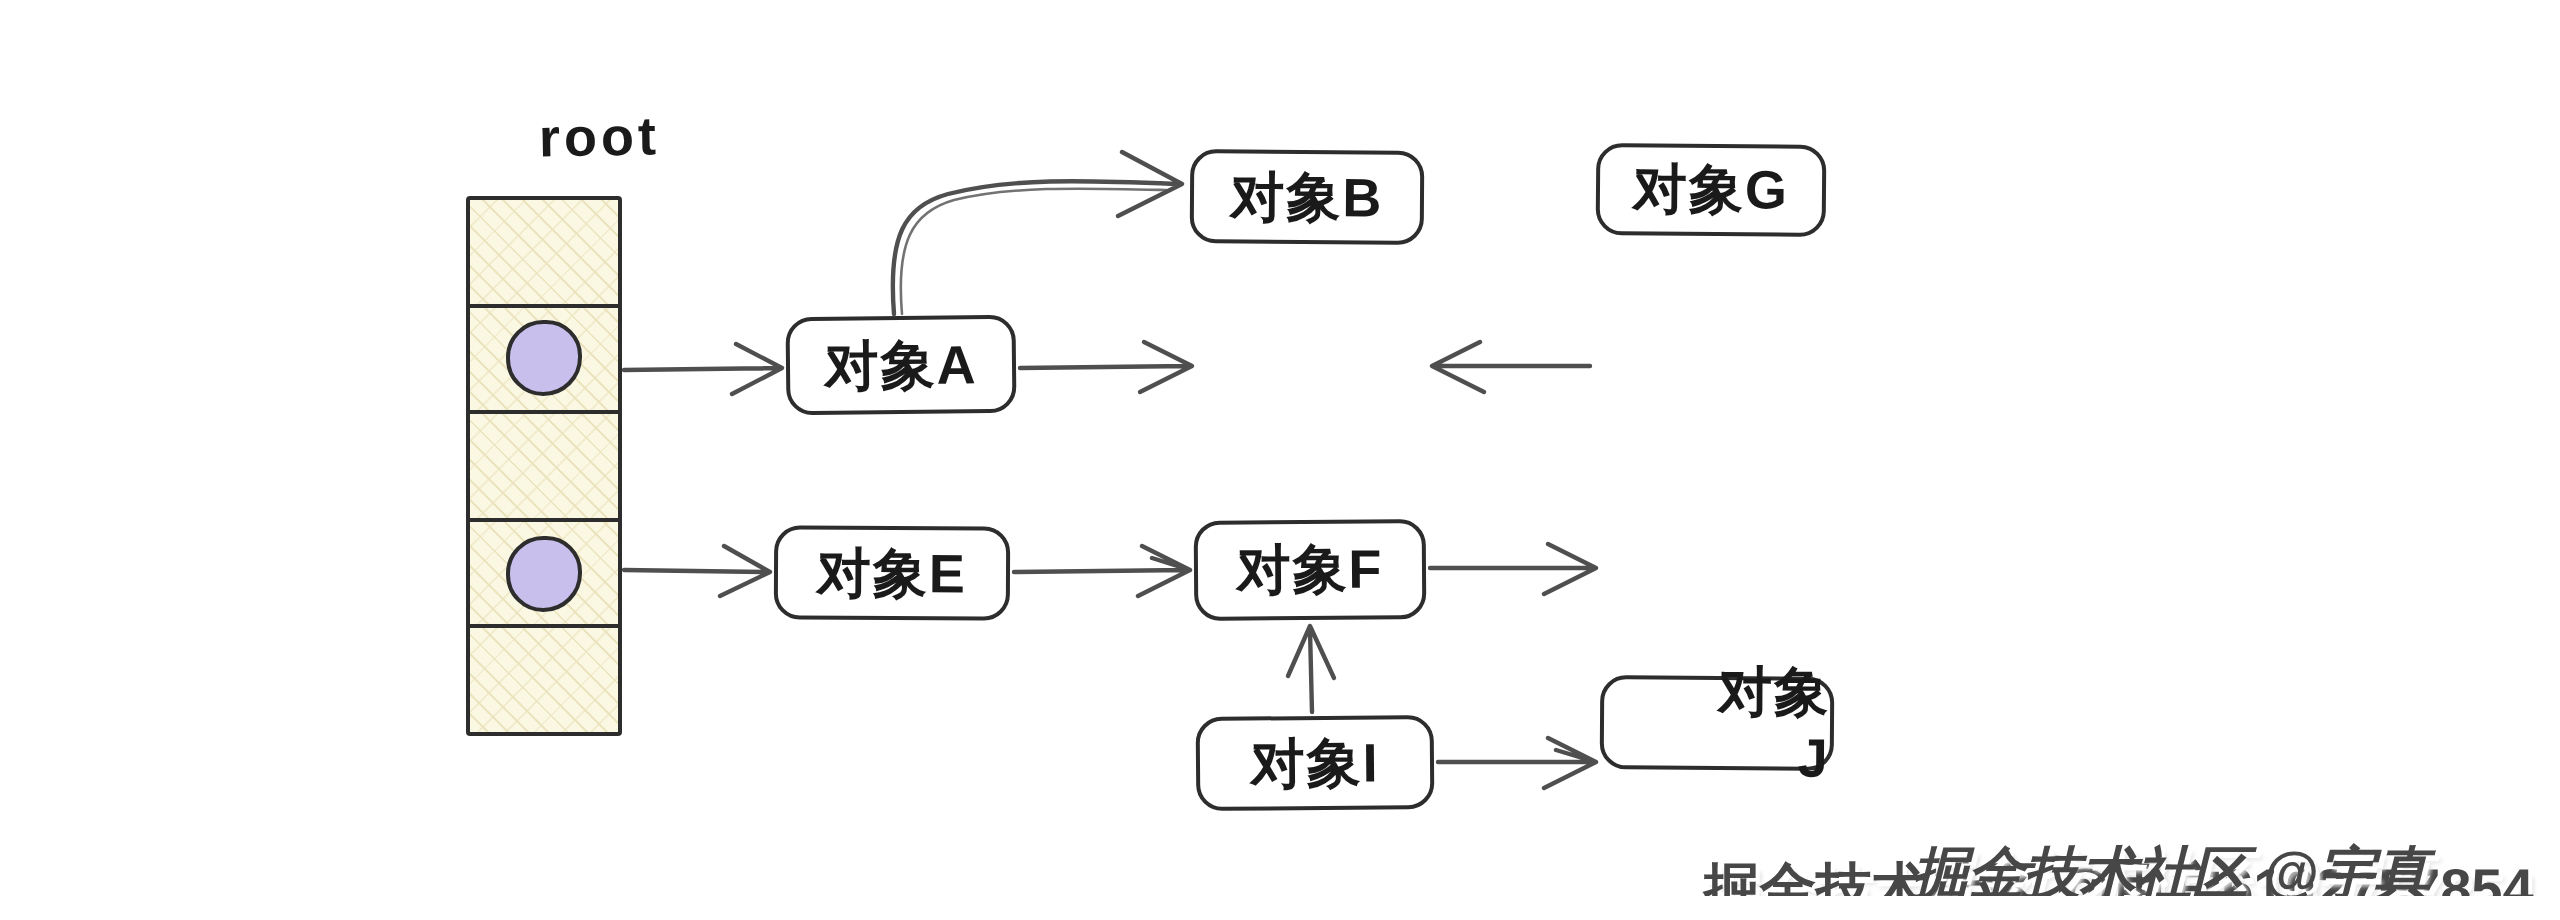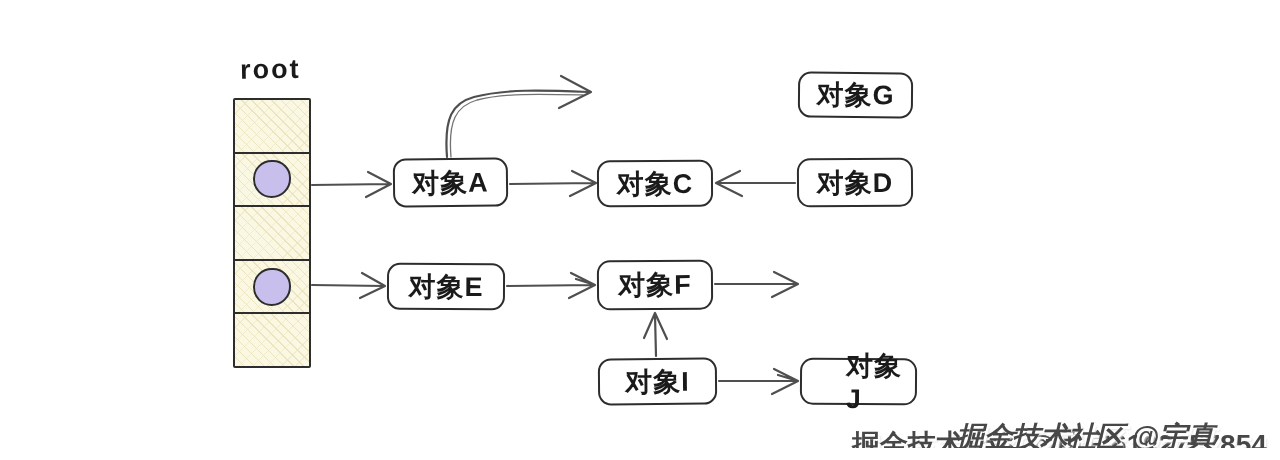--- a/index.html
+++ b/index.html
@@ -7,21 +7,21 @@
     --text:#1a1a1a;
     --arrow:#4f4f4f;
     --cream:#faf7e2;
     --hatch:#ece4bf;
     --dot:#c9bfec;
     --wm:#474747;
     --paper:#ffffff;
   }
   *{box-sizing:border-box;margin:0;padding:0;}
   body{font-family:"Liberation Sans","DejaVu Sans",sans-serif;background:#fff;}
-  .stage{position:relative;width:1280px;height:448px;background:var(--paper);overflow:hidden;}
+  .stage{position:relative;width:1280px;height:448px;background:var(--paper);overflow:hidden;text-align:right;}
 
   .root-label{
     position:absolute;left:240px;top:54px;width:90px;
     font-size:27px;font-weight:bold;color:var(--text);letter-spacing:2px;
     transform:rotate(-1deg);
   }
   .root-col{
     position:absolute;left:233px;top:98px;width:78px;height:270px;
     border:2.5px solid var(--ink);border-radius:2px;
     display:flex;flex-direction:column;
@@ -48,21 +48,21 @@
   }
   .node-a{left:393px;top:158px;width:115px;height:49px;transform:rotate(-.6deg);}
   .node-b{left:595px;top:75px; width:117px;height:47px;transform:rotate(.4deg);}
   .node-c{left:597px;top:160px;width:116px;height:47px;transform:rotate(-.3deg);}
   .node-g{left:798px;top:72px; width:115px;height:46px;transform:rotate(.5deg);}
   .node-d{left:797px;top:158px;width:116px;height:49px;transform:rotate(-.4deg);}
   .node-e{left:387px;top:263px;width:118px;height:47px;transform:rotate(.3deg);}
   .node-f{left:597px;top:260px;width:116px;height:50px;transform:rotate(-.4deg);}
   .node-h{left:800px;top:260px;width:117px;height:48px;transform:rotate(.3deg);}
   .node-i{left:598px;top:358px;width:119px;height:47px;transform:rotate(-.5deg);}
-  .node-j{left:800px;top:358px;width:117px;height:47px;transform:rotate(.4deg);padding-left:44px;}
+  .node-j{left:800px;top:338px;width:117px;height:47px;transform:rotate(.4deg);padding-left:44px;}
 
   svg.arrows{position:absolute;left:0;top:0;width:1280px;height:460px;pointer-events:none;}
   svg.arrows path{fill:none;stroke:var(--arrow);stroke-width:2.2;stroke-linecap:round;stroke-linejoin:round;}
   svg.arrows path.echo{stroke-width:1.3;opacity:.8;}
 
   .watermark span{
     position:absolute;white-space:nowrap;
     font-size:28px;font-weight:bold;color:var(--wm);letter-spacing:0;
     text-shadow:2px 3px 0 #ffffff, 3px 4px 2px #e6e6e6;
   }
@@ -104,23 +104,22 @@
     <path d="M507 286 L593 285 M571 273 L595 285 L569 298 M576 279 L595 285"></path>
 
     <path d="M715 284 L796 284 M774 272 L798 284 L772 297"></path>
 
     <path d="M656 356 L655 315 M644 338 L655 313 L667 339"></path>
 
     <path d="M719 381 L796 381 M774 369 L798 381 L772 394 M778 375 L798 381"></path>
   </svg>
 
   <div class="node node-a">对象A</div>
-  <div class="node node-c">对象C</div>
+  <div class="node node-b">对象B</div>
   <div class="node node-g">对象G</div>
-  <div class="node node-d">对象D</div>
   <div class="node node-f">对象F</div>
   <div class="node node-e">对象E</div>
   <div class="node node-i">对象I</div>
   <div class="node node-j">对象J</div>
 
   <div class="watermark">
     <span class="wm-1">掘金技术社区 @用户6102757854</span>
     <span class="wm-2">掘金技术社区 @宇真</span>
   </div>
 

